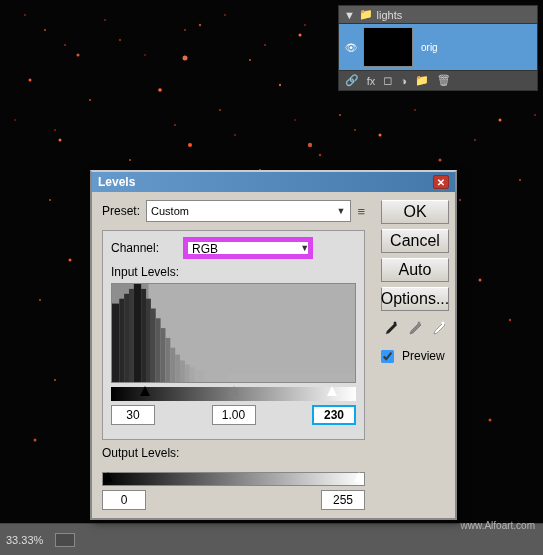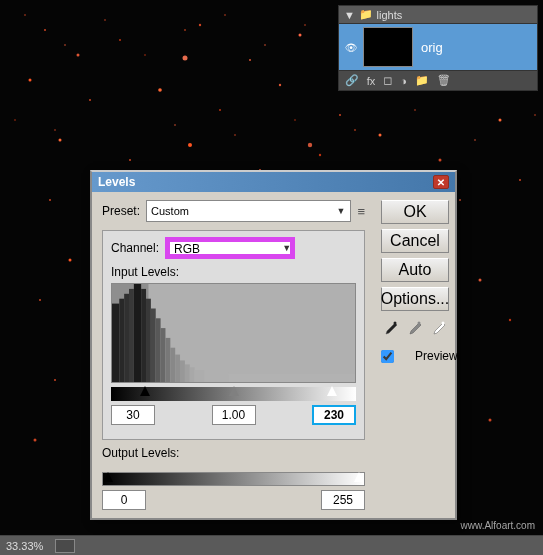--- a/index.html
+++ b/index.html
@@ -60,21 +60,21 @@
     }
     .layer-thumbnail {
       width: 50px;
       height: 40px;
       background: #000;
       border: 1px solid #888;
       flex-shrink: 0;
     }
     .layer-name {
       color: #fff;
-      font-size: 13px;
+      font-size: 10px;
       padding-left: 4px;
     }
     .layers-toolbar {
       background: #4a4a4a;
       display: flex;
       align-items: center;
       padding: 2px 3px;
       gap: 2px;
       border-top: 1px solid #333;
     }
@@ -84,21 +84,21 @@
       padding: 1px 3px;
       cursor: pointer;
     }
 
     
     .status-bar {
       position: absolute;
       bottom: 0;
       left: 0;
       width: 100%;
-      height: 20px;
+      height: 32px;
       background: #5a5a5a;
       display: flex;
       align-items: center;
       padding: 0 6px;
       gap: 12px;
       border-top: 1px solid #444;
     }
     .status-zoom {
       color: #ddd;
       font-size: 11px;
@@ -203,21 +203,21 @@
     
     .channel-section {
       border: 1px solid #999;
       padding: 6px 8px;
       margin-bottom: 6px;
       background: #ddd;
     }
     .channel-row {
       display: flex;
       align-items: center;
-      gap: 6px;
+      gap: 24px;
       margin-bottom: 6px;
     }
     .channel-label {
       color: #000;
       font-size: 12px;
     }
     .channel-select-wrap {
       position: relative;
       display: flex;
       align-items: center;
@@ -404,21 +404,21 @@
       align-items: center;
       justify-content: center;
       cursor: pointer;
       font-size: 14px;
     }
 
     
     .preview-row {
       display: flex;
       align-items: center;
-      gap: 21px;
+      gap: 8px;
     }
     .preview-checkbox {
       width: 13px;
       height: 13px;
       cursor: pointer;
       accent-color: #3399ff;
     }
     .preview-label {
       color: #000;
       font-size: 12px;

